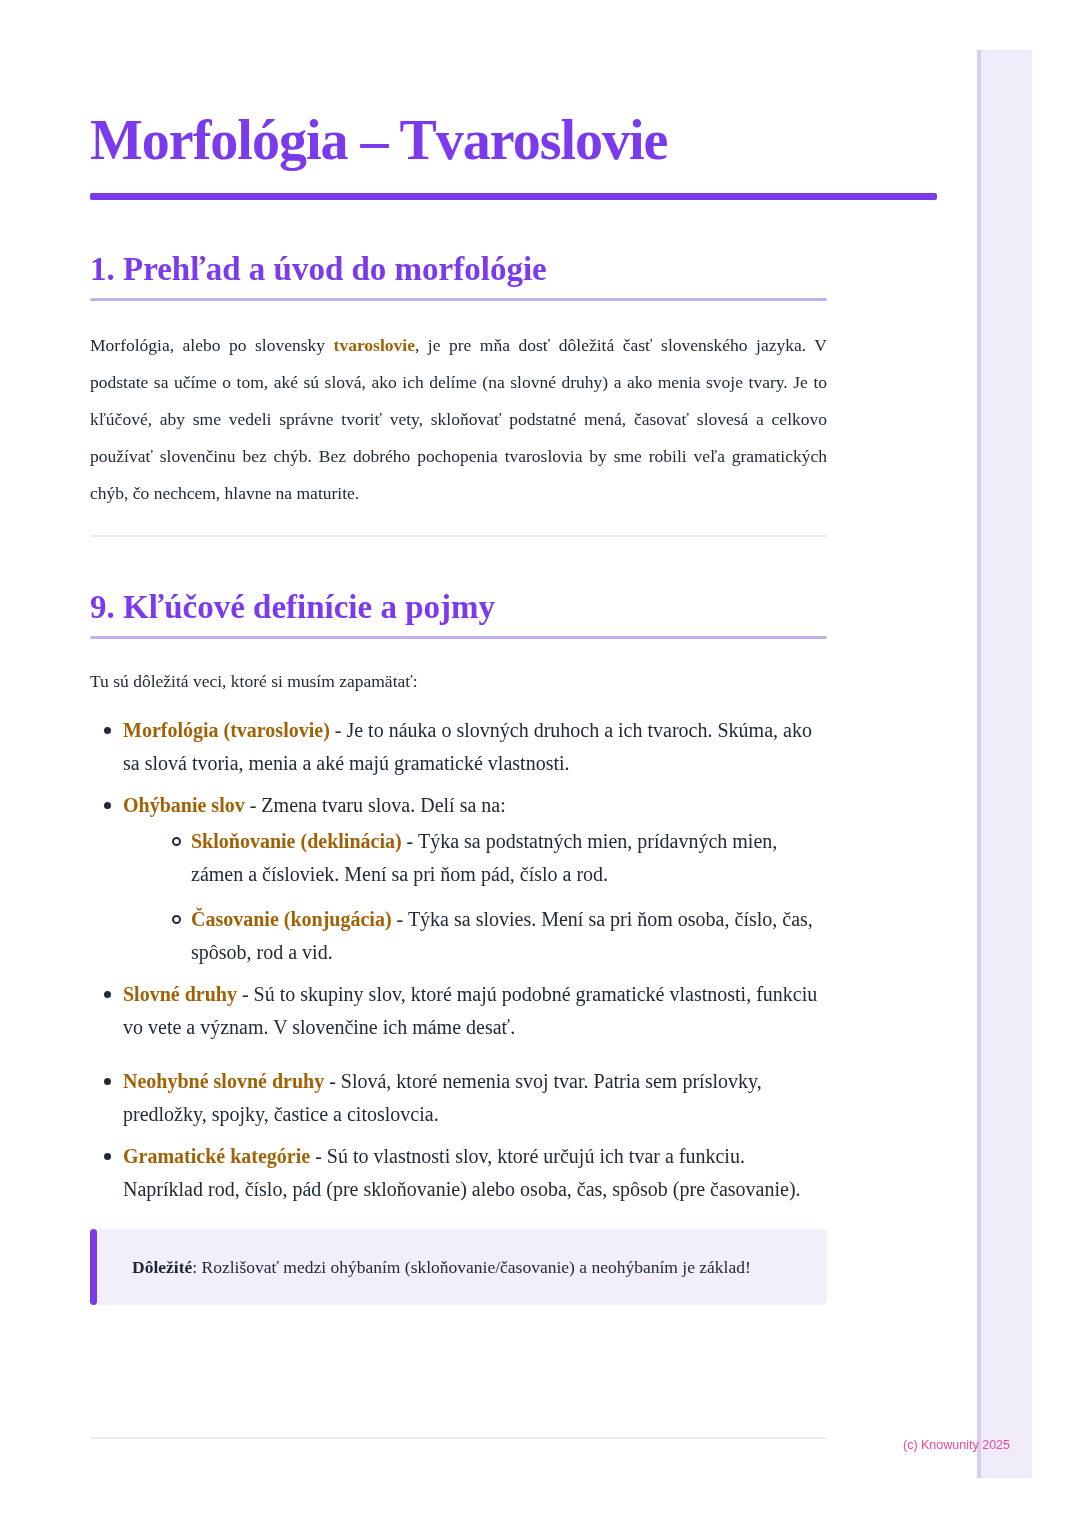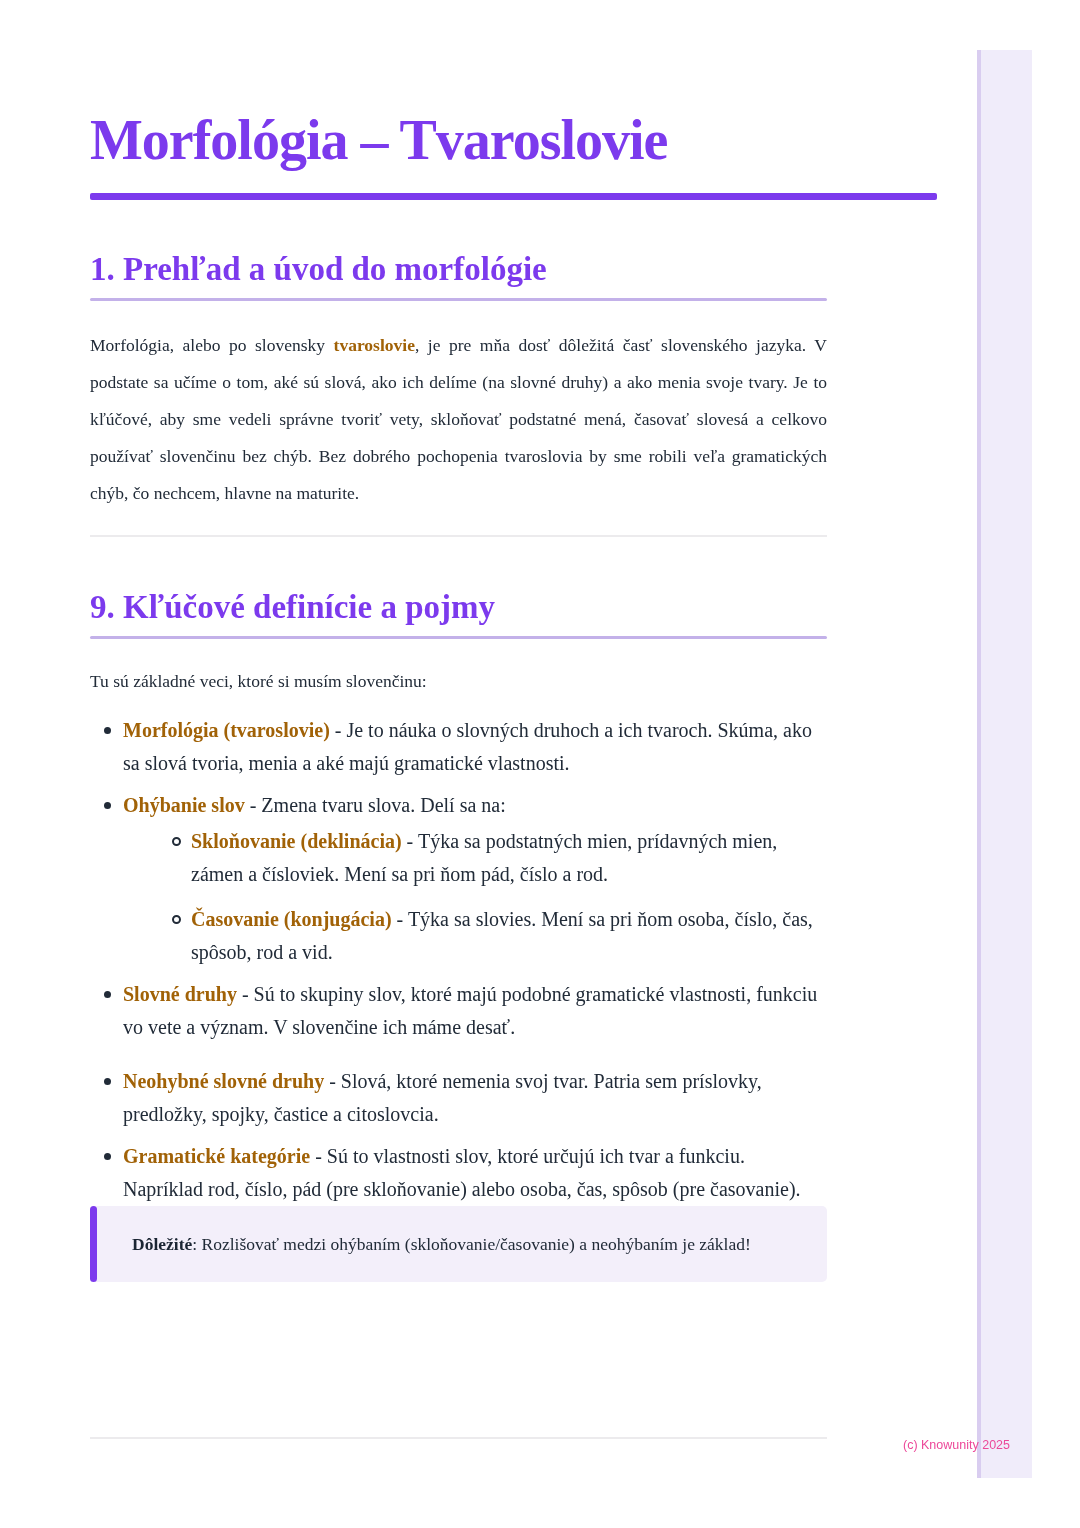--- a/index.html
+++ b/index.html
@@ -44,21 +44,21 @@
   ul.sub-list > li{position:relative;padding-left:68px;margin-top:0;}
   ul.sub-list > li + li{margin-top:12px;}
   ul.sub-list > li::before{
     content:"";position:absolute;left:49px;top:12px;width:9px;height:9px;
     box-sizing:border-box;border:2px solid #212b38;border-radius:50%;background:transparent;
   }
   ul.def-list > li.after-sub{margin-top:21px;}
   .term{font-weight:700;color:#a16207;}
 
   .callout{
-    position:relative;background:#F3EFFA;border-radius:5px;
+    position:relative;margin-top:23px;background:#F3EFFA;border-radius:5px;
     padding:19px 38px 19px 42px;font-size:17.5px;line-height:38px;text-align:justify;
   }
   .callout::before{
     content:"";position:absolute;left:0;top:0;bottom:0;width:7px;
     background:#7C3AED;border-radius:8px;
   }
   .callout .term{color:#1b2533;}
 
   .footer-divider{position:absolute;left:90px;top:1437px;width:737px;height:2px;background:#ECEBED;}
   .copyright{
@@ -79,21 +79,21 @@
   <h2 class="section-heading mt-h1">1. Prehľad a úvod do morfológie</h2>
   <div class="heading-underline"></div>
 
   <p class="body-paragraph"><span>Morfológia, alebo po slovensky </span><span class="term">tvaroslovie</span><span>, je pre mňa dosť dôležitá časť slovenského jazyka. V podstate sa učíme o tom, aké sú slová, ako ich delíme (na slovné druhy) a ako menia svoje tvary. Je to kľúčové, aby sme vedeli správne tvoriť vety, skloňovať podstatné mená, časovať slovesá a celkovo používať slovenčinu bez chýb. Bez dobrého pochopenia tvaroslovia by sme robili veľa gramatických chýb, čo nechcem, hlavne na maturite.</span></p>
 
   <div class="section-divider"></div>
 
   <h2 class="section-heading mt-h2">9. Kľúčové definície a pojmy</h2>
   <div class="heading-underline"></div>
 
-  <p class="section-intro">Tu sú základné veci, ktoré si musím slovenčinu:</p>
+  <p class="section-intro">Tu sú dôležitá veci, ktoré si musím zapamätať:</p>
 
   <ul class="def-list">
     <li><span class="term">Morfológia (tvaroslovie)</span><span> - Je to náuka o slovných druhoch a ich tvaroch. Skúma, ako sa slová tvoria, menia a aké majú gramatické vlastnosti.</span></li>
     <li><span class="term">Ohýbanie slov</span><span> - Zmena tvaru slova. Delí sa na:</span>
       <ul class="sub-list">
         <li><span class="term">Skloňovanie (deklinácia)</span><span> - Týka sa podstatných mien, prídavných mien, zámen a čísloviek. Mení sa pri ňom pád, číslo a rod.</span></li>
         <li><span class="term">Časovanie (konjugácia)</span><span> - Týka sa slovies. Mení sa pri ňom osoba, číslo, čas, spôsob, rod a vid.</span></li>
       </ul>
     </li>
     <li><span class="term">Slovné druhy</span><span> - Sú to skupiny slov, ktoré majú podobné gramatické vlastnosti, funkciu vo vete a význam. V slovenčine ich máme desať.</span></li>

